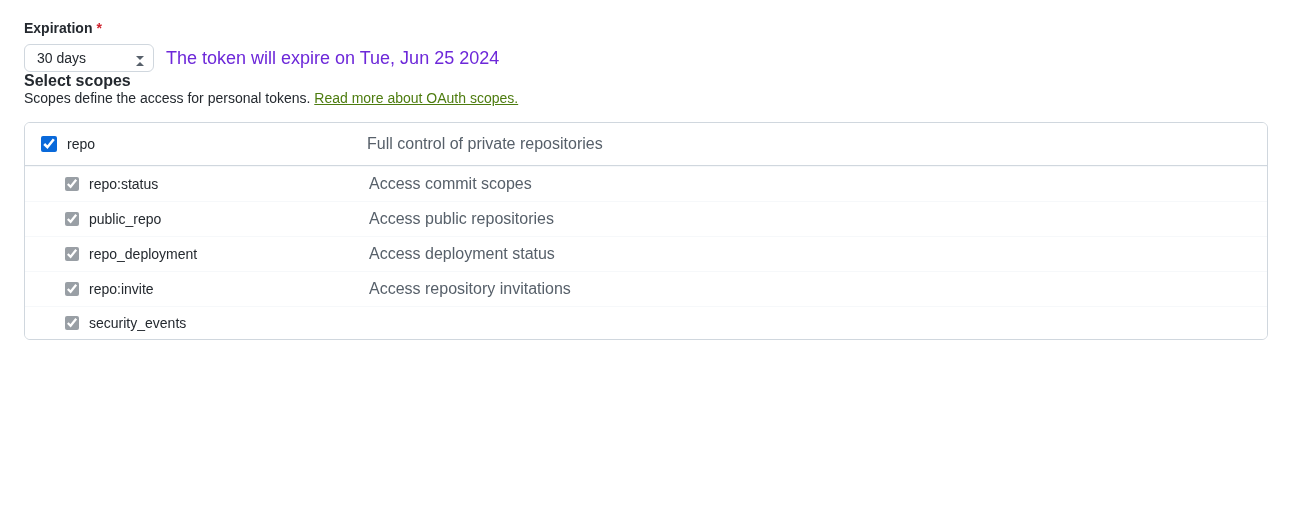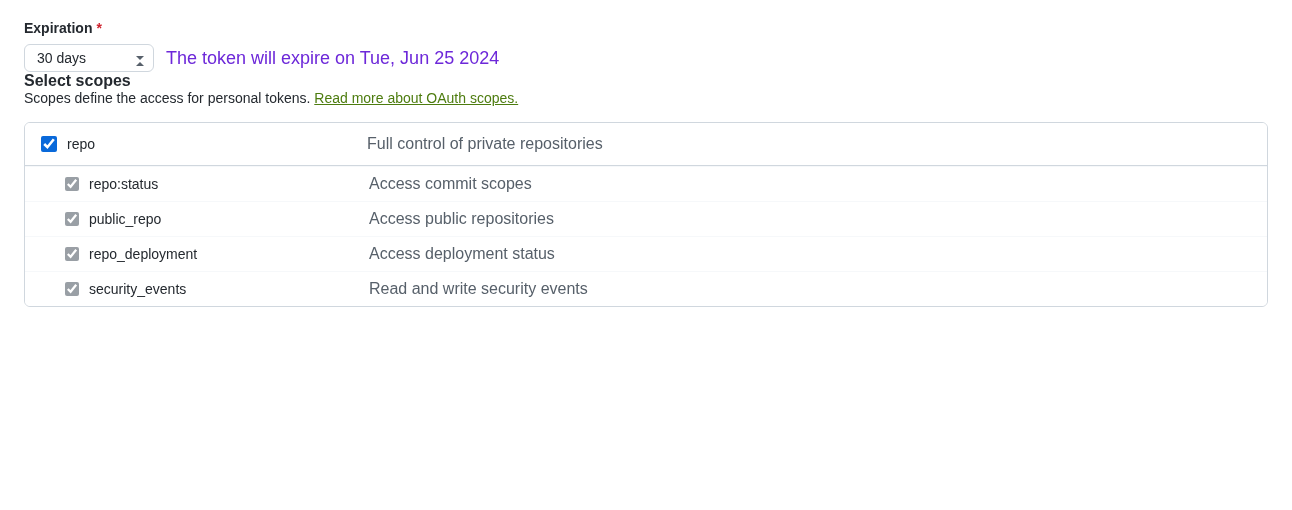--- a/index.html
+++ b/index.html
@@ -220,20 +220,24 @@
       <span class="scope-name-sub">public_repo</span>
       <span class="scope-desc">Access public repositories</span>
     </div>
 
     <div class="scope-sub-row">
       <input type="checkbox" class="checkbox-sub" checked="" style="">
       <span class="scope-name-sub">repo_deployment</span>
       <span class="scope-desc">Access deployment status</span>
     </div>
 
+    <div class="scope-sub-row">
+      <input type="checkbox" class="checkbox-sub" checked="" style="">
+      <span class="scope-name-sub">repo:invite</span>
+      <span class="scope-desc">Access repository invitations</span>
+    </div>
 
     <div class="scope-sub-row">
       <input type="checkbox" class="checkbox-sub" checked="" style="">
       <span class="scope-name-sub">security_events</span>
-      <span class="scope-desc">Read and write security events</span>
     </div>
   </div>
 </div>
 
 </body></html>

